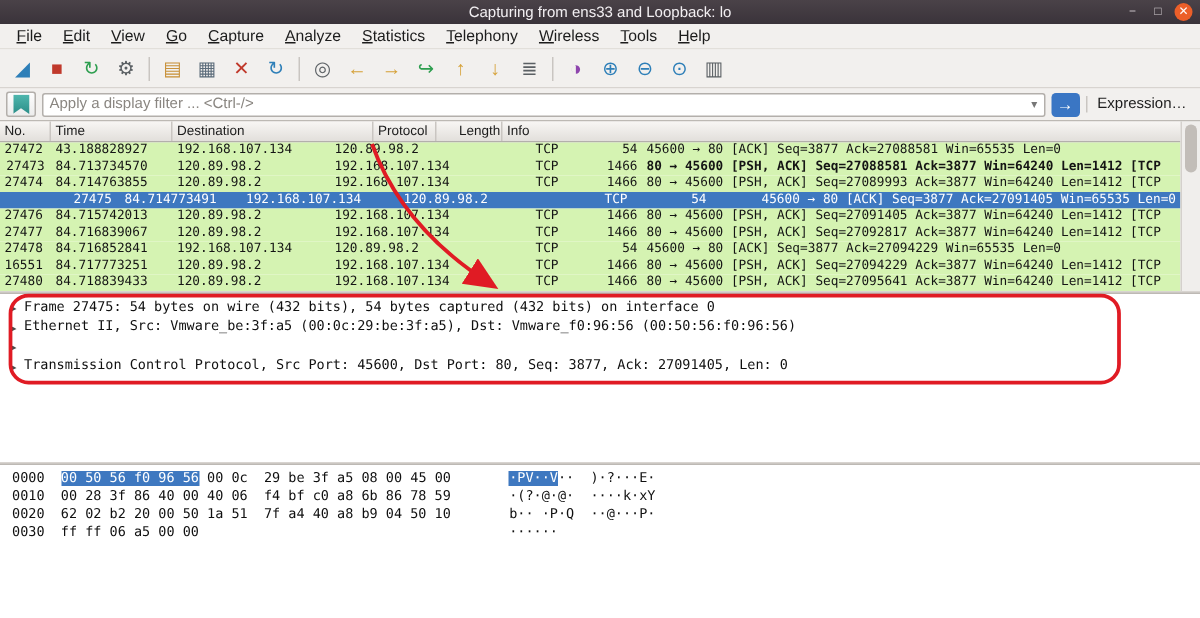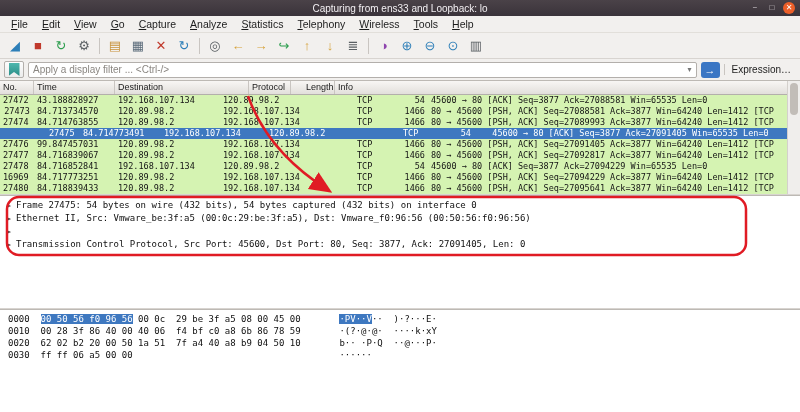--- a/index.html
+++ b/index.html
@@ -205,43 +205,43 @@
             <div class="cell" style="width: 32px; text-align: right;">54</div>
             <div class="cell grow" style="text-align: left;">45600 → 80 [ACK] Seq=3877 Ack=27088581 Win=65535 Len=0</div>
           </div>
           <div class="pkt-row">
             <div class="cell" style="width: 34px; text-align: center;">27473</div>
             <div class="cell" style="width: 81px; text-align: left;">84.713734570</div>
             <div class="cell" style="width: 105px; text-align: left;">120.89.98.2</div>
             <div class="cell" style="width: 134px; text-align: left;">192.168.107.134</div>
             <div class="cell" style="width: 42px; text-align: left;">TCP</div>
             <div class="cell" style="width: 32px; text-align: right;">1466</div>
-            <div class="cell grow" style="text-align: left;">80 → 45600 [PSH, ACK] Seq=27088581 Ack=3877 Win=64240 Len=1412 [TCP</div>
+            <div class="cell grow" style="text-align: left; font-weight: bold;">80 → 45600 [PSH, ACK] Seq=27088581 Ack=3877 Win=64240 Len=1412 [TCP</div>
           </div>
           <div class="pkt-row">
             <div class="cell" style="width: 34px; text-align: left;">27474</div>
             <div class="cell" style="width: 81px; text-align: left;">84.714763855</div>
             <div class="cell" style="width: 105px; text-align: left;">120.89.98.2</div>
             <div class="cell" style="width: 134px; text-align: left;">192.168.107.134</div>
             <div class="cell" style="width: 42px; text-align: left;">TCP</div>
             <div class="cell" style="width: 32px; text-align: right;">1466</div>
             <div class="cell grow" style="text-align: left;">80 → 45600 [PSH, ACK] Seq=27089993 Ack=3877 Win=64240 Len=1412 [TCP</div>
           </div>
           <div class="pkt-row selected">
             <div class="cell" style="width: 34px; text-align: left;">27475</div>
             <div class="cell" style="width: 81px; text-align: left;">84.714773491</div>
             <div class="cell" style="width: 105px; text-align: left;">192.168.107.134</div>
             <div class="cell" style="width: 134px; text-align: left;">120.89.98.2</div>
             <div class="cell" style="width: 42px; text-align: left;">TCP</div>
             <div class="cell" style="width: 32px; text-align: right;">54</div>
-            <div class="cell grow" style="text-align: center;">45600 → 80 [ACK] Seq=3877 Ack=27091405 Win=65535 Len=0</div>
+            <div class="cell grow" style="text-align: right;">45600 → 80 [ACK] Seq=3877 Ack=27091405 Win=65535 Len=0</div>
           </div>
           <div class="pkt-row">
             <div class="cell" style="width: 34px; text-align: left;">27476</div>
-            <div class="cell" style="width: 81px; text-align: left;">99.847457031</div>
+            <div class="cell" style="width: 81px; text-align: left;">84.715742013</div>
             <div class="cell" style="width: 105px; text-align: left;">120.89.98.2</div>
             <div class="cell" style="width: 134px; text-align: left;">192.168.107.134</div>
             <div class="cell" style="width: 42px; text-align: left;">TCP</div>
             <div class="cell" style="width: 32px; text-align: right;">1466</div>
             <div class="cell grow" style="text-align: left;">80 → 45600 [PSH, ACK] Seq=27091405 Ack=3877 Win=64240 Len=1412 [TCP</div>
           </div>
           <div class="pkt-row">
             <div class="cell" style="width: 34px; text-align: left;">27477</div>
             <div class="cell" style="width: 81px; text-align: left;">84.716839067</div>
             <div class="cell" style="width: 105px; text-align: left;">120.89.98.2</div>
@@ -253,21 +253,21 @@
           <div class="pkt-row">
             <div class="cell" style="width: 34px; text-align: left;">27478</div>
             <div class="cell" style="width: 81px; text-align: left;">84.716852841</div>
             <div class="cell" style="width: 105px; text-align: left;">192.168.107.134</div>
             <div class="cell" style="width: 134px; text-align: left;">120.89.98.2</div>
             <div class="cell" style="width: 42px; text-align: left;">TCP</div>
             <div class="cell" style="width: 32px; text-align: right;">54</div>
             <div class="cell grow" style="text-align: left;">45600 → 80 [ACK] Seq=3877 Ack=27094229 Win=65535 Len=0</div>
           </div>
           <div class="pkt-row">
-            <div class="cell" style="width: 34px; text-align: left;">16969</div>
+            <div class="cell" style="width: 34px; text-align: left;">16551</div>
             <div class="cell" style="width: 81px; text-align: left;">84.717773251</div>
             <div class="cell" style="width: 105px; text-align: left;">120.89.98.2</div>
             <div class="cell" style="width: 134px; text-align: left;">192.168.107.134</div>
             <div class="cell" style="width: 42px; text-align: left;">TCP</div>
             <div class="cell" style="width: 32px; text-align: right;">1466</div>
             <div class="cell grow" style="text-align: left;">80 → 45600 [PSH, ACK] Seq=27094229 Ack=3877 Win=64240 Len=1412 [TCP</div>
           </div>
           <div class="pkt-row">
             <div class="cell" style="width: 34px; text-align: left;">27480</div>
             <div class="cell" style="width: 81px; text-align: left;">84.718839433</div>

